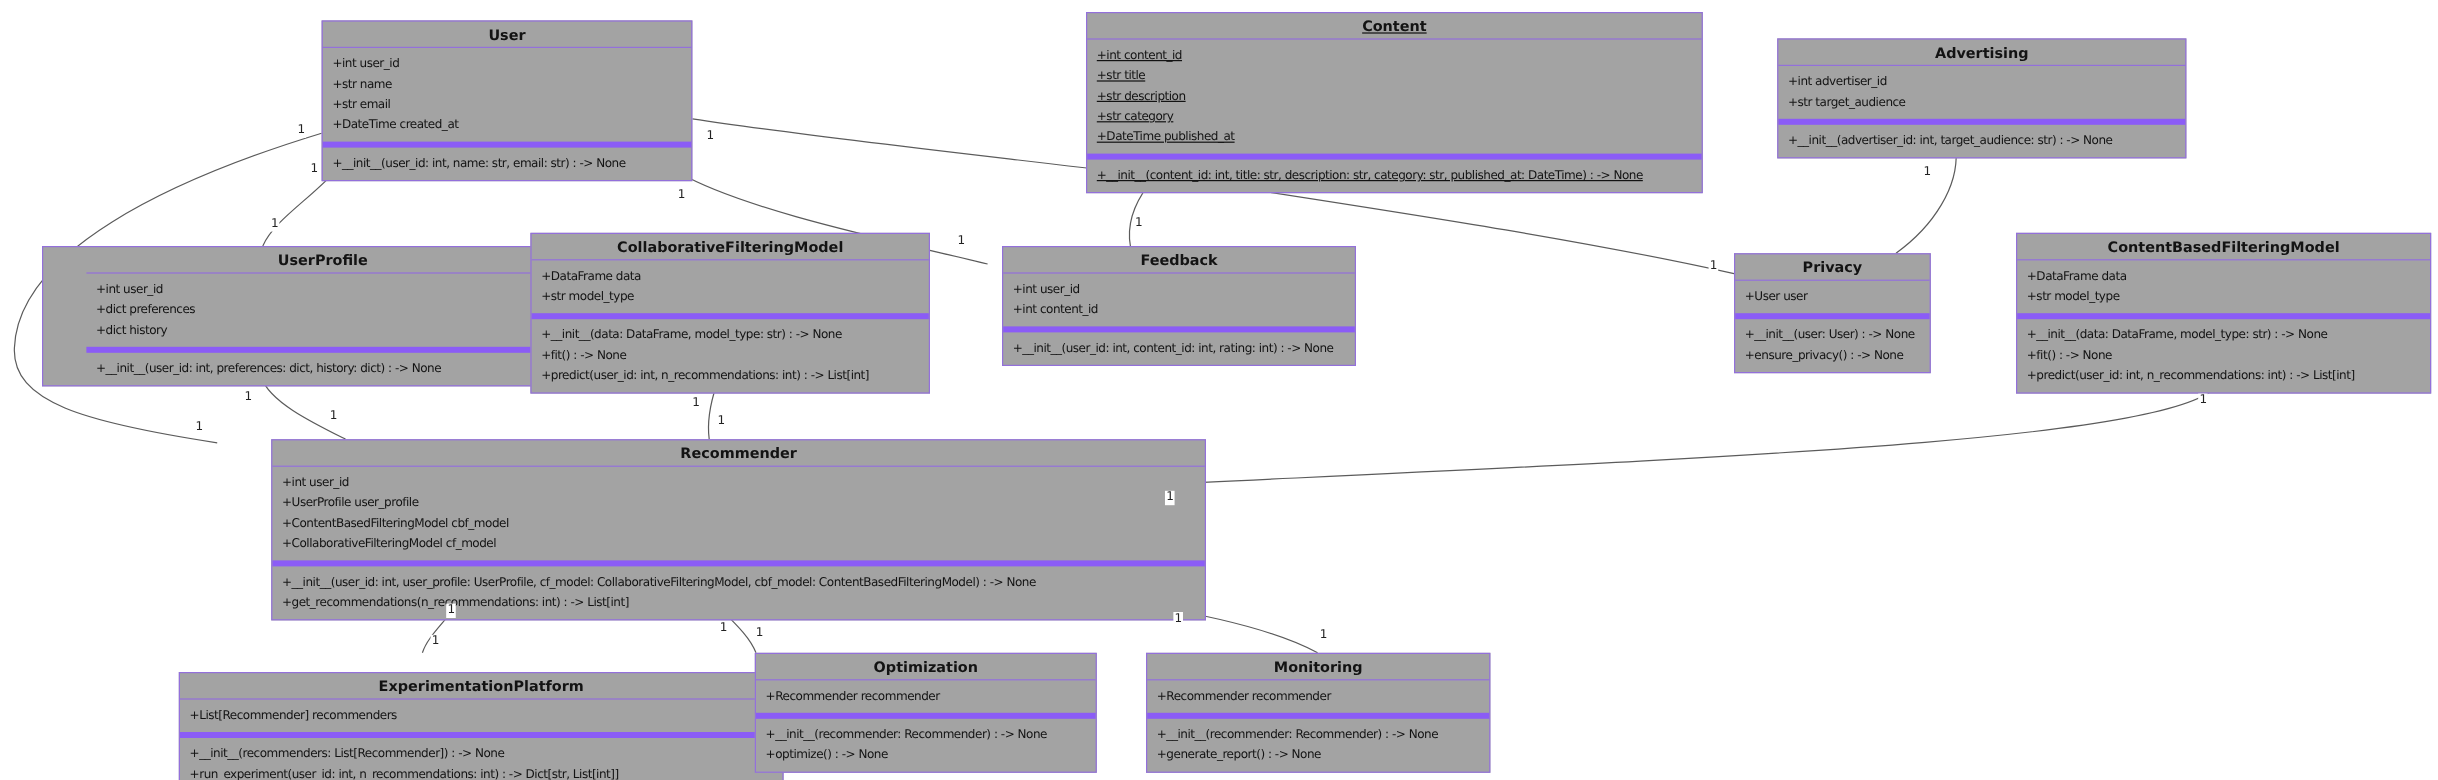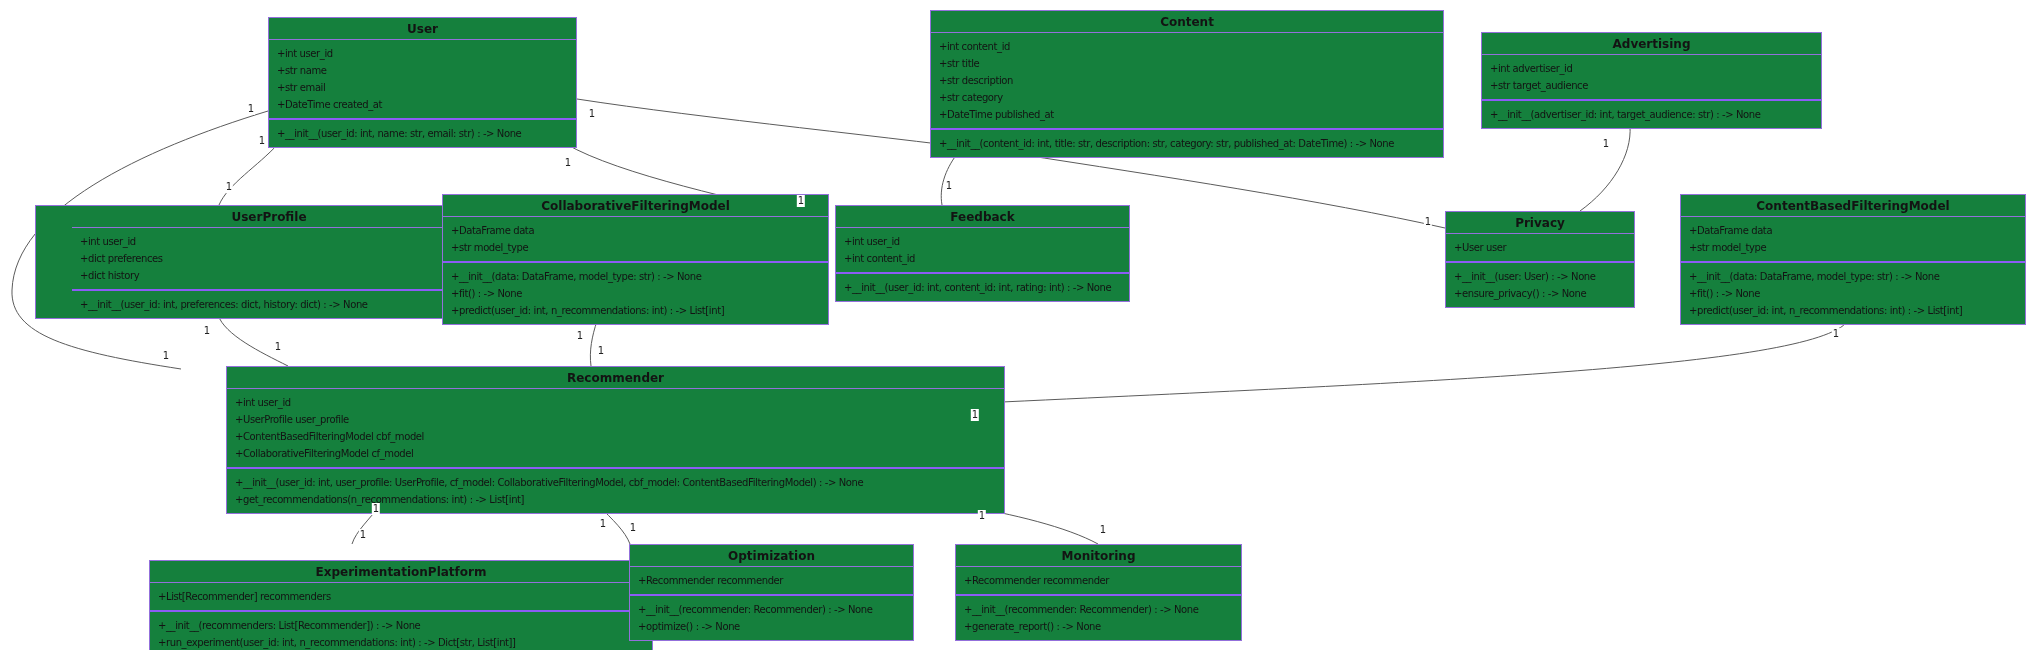--- a/index.html
+++ b/index.html
@@ -16,38 +16,38 @@
     left: 0; top: 0;
     width: 2032px; height: 650px;
   }
   #edges-svg path {
     fill: none;
     stroke: #5b5b5b;
     stroke-width: 1;
   }
   .classbox {
     position: absolute;
-    background: #15803d;
+    background: #a3a3a3;
     border: 1px solid #9370DB;
     box-sizing: border-box;
     color: #131313;
   }
   .classbox .title {
     font-weight: bold;
     text-align: center;
     font-size: 12px;
     padding: 4px 6px 3px 6px;
     border-bottom: 1px solid #9370DB;
     white-space: nowrap;
   }
   .compartment {
     padding: 5px 8px;
   }
   .compartment.methods {
-    border-top: 2px solid #8b5cf6;
+    border-top: 5px solid #8b5cf6;
   }
   .member {
     font-size: 10px;
     letter-spacing: -0.4px;
     line-height: 17px;
     white-space: nowrap;
   }
   .mult {
     position: absolute;
     transform: translate(-50%, -50%);
@@ -82,21 +82,21 @@
         <div class="compartment attrs">
           <div class="member">+int user_id</div>
           <div class="member">+str name</div>
           <div class="member">+str email</div>
           <div class="member">+DateTime created_at</div>
         </div>
         <div class="compartment methods">
           <div class="member">+__init__(user_id: int, name: str, email: str) : -&gt; None</div>
         </div>
       </div>
-      <div class="classbox" style="left: 930px; top: 10px; width: 514px;">
+      <div class="classbox" style="left: 905px; top: 10px; width: 514px; text-decoration: underline;">
         <div class="title">Content</div>
         <div class="compartment attrs">
           <div class="member">+int content_id</div>
           <div class="member">+str title</div>
           <div class="member">+str description</div>
           <div class="member">+str category</div>
           <div class="member">+DateTime published_at</div>
         </div>
         <div class="compartment methods">
           <div class="member">+__init__(content_id: int, title: str, description: str, category: str, published_at: DateTime) : -&gt; None</div>
@@ -116,21 +116,21 @@
         <div class="title">UserProfile</div>
         <div class="compartment attrs">
           <div class="member">+int user_id</div>
           <div class="member">+dict preferences</div>
           <div class="member">+dict history</div>
         </div>
         <div class="compartment methods">
           <div class="member">+__init__(user_id: int, preferences: dict, history: dict) : -&gt; None</div>
         </div>
       </div>
-      <div class="classbox" style="left: 442px; top: 194px; width: 387px;">
+      <div class="classbox" style="left: 442px; top: 194px; width: 333px;">
         <div class="title">CollaborativeFilteringModel</div>
         <div class="compartment attrs">
           <div class="member">+DataFrame data</div>
           <div class="member">+str model_type</div>
         </div>
         <div class="compartment methods">
           <div class="member">+__init__(data: DataFrame, model_type: str) : -&gt; None</div>
           <div class="member">+fit() : -&gt; None</div>
           <div class="member">+predict(user_id: int, n_recommendations: int) : -&gt; List[int]</div>
         </div>
@@ -138,21 +138,21 @@
       <div class="classbox" style="left: 835px; top: 205px; width: 295px;">
         <div class="title">Feedback</div>
         <div class="compartment attrs">
           <div class="member">+int user_id</div>
           <div class="member">+int content_id</div>
         </div>
         <div class="compartment methods">
           <div class="member">+__init__(user_id: int, content_id: int, rating: int) : -&gt; None</div>
         </div>
       </div>
-      <div class="classbox" style="left: 1445px; top: 211px; width: 190px;">
+      <div class="classbox" style="left: 1445px; top: 211px; width: 164px;">
         <div class="title">Privacy</div>
         <div class="compartment attrs">
           <div class="member">+User user</div>
         </div>
         <div class="compartment methods">
           <div class="member">+__init__(user: User) : -&gt; None</div>
           <div class="member">+ensure_privacy() : -&gt; None</div>
         </div>
       </div>
       <div class="classbox" style="left: 1680px; top: 194px; width: 346px;">

